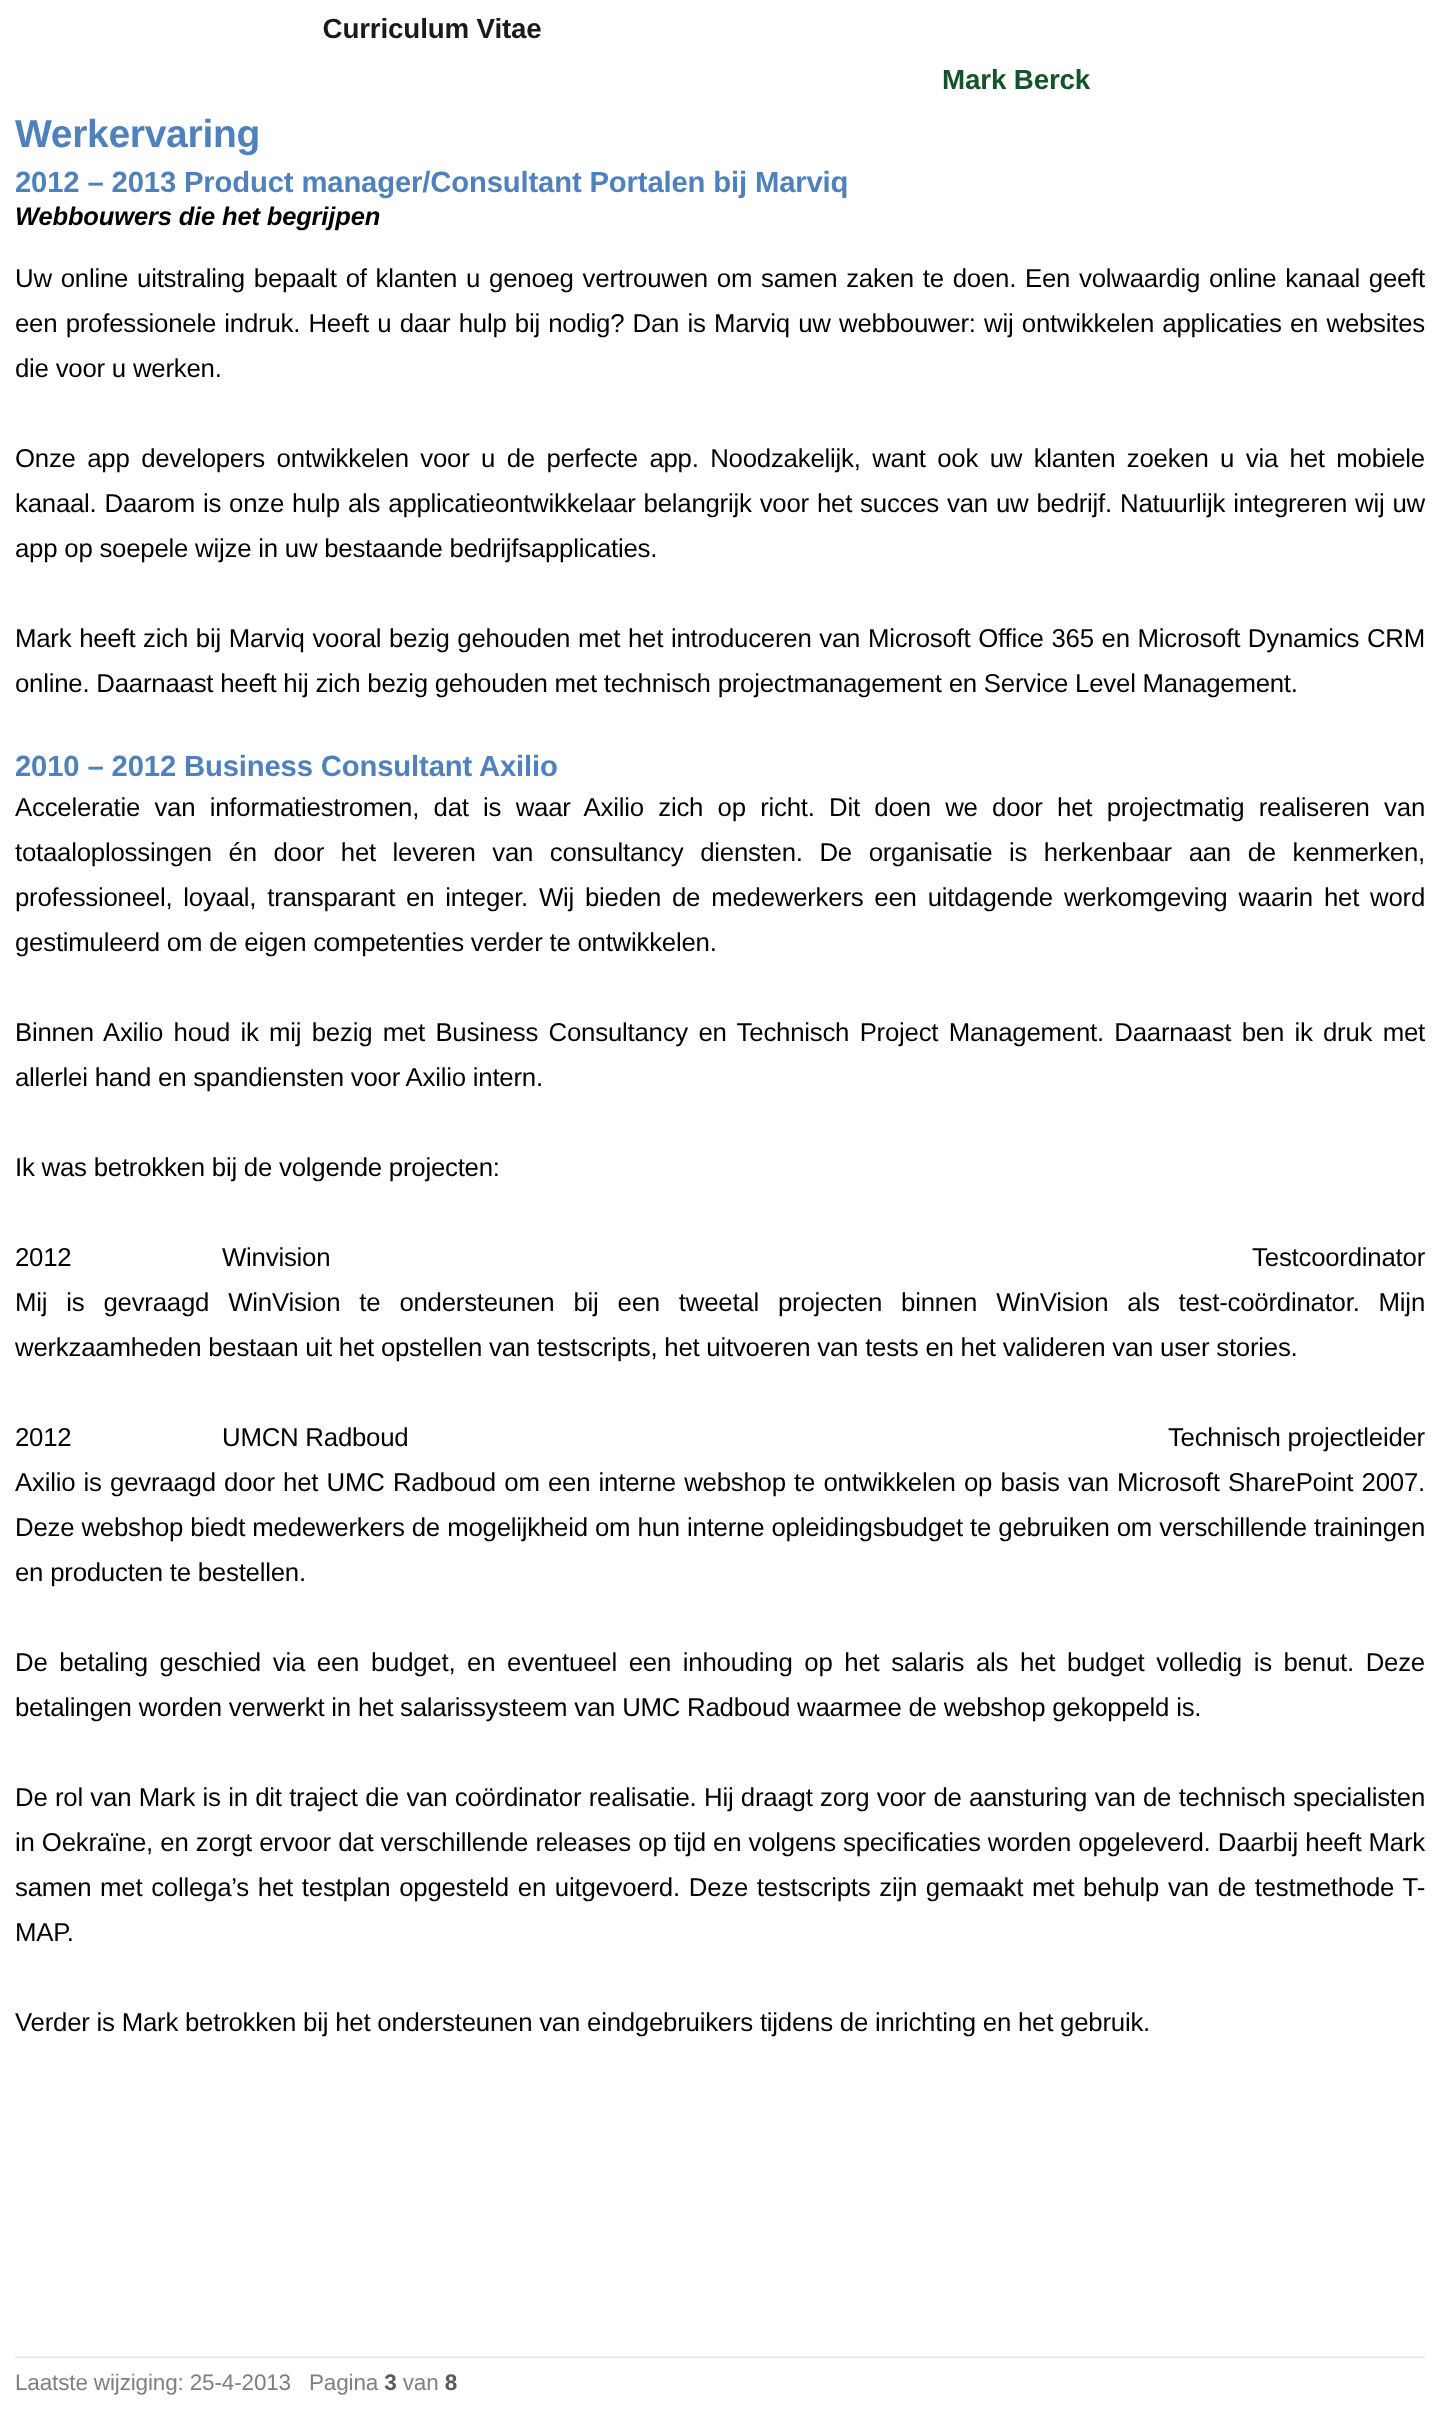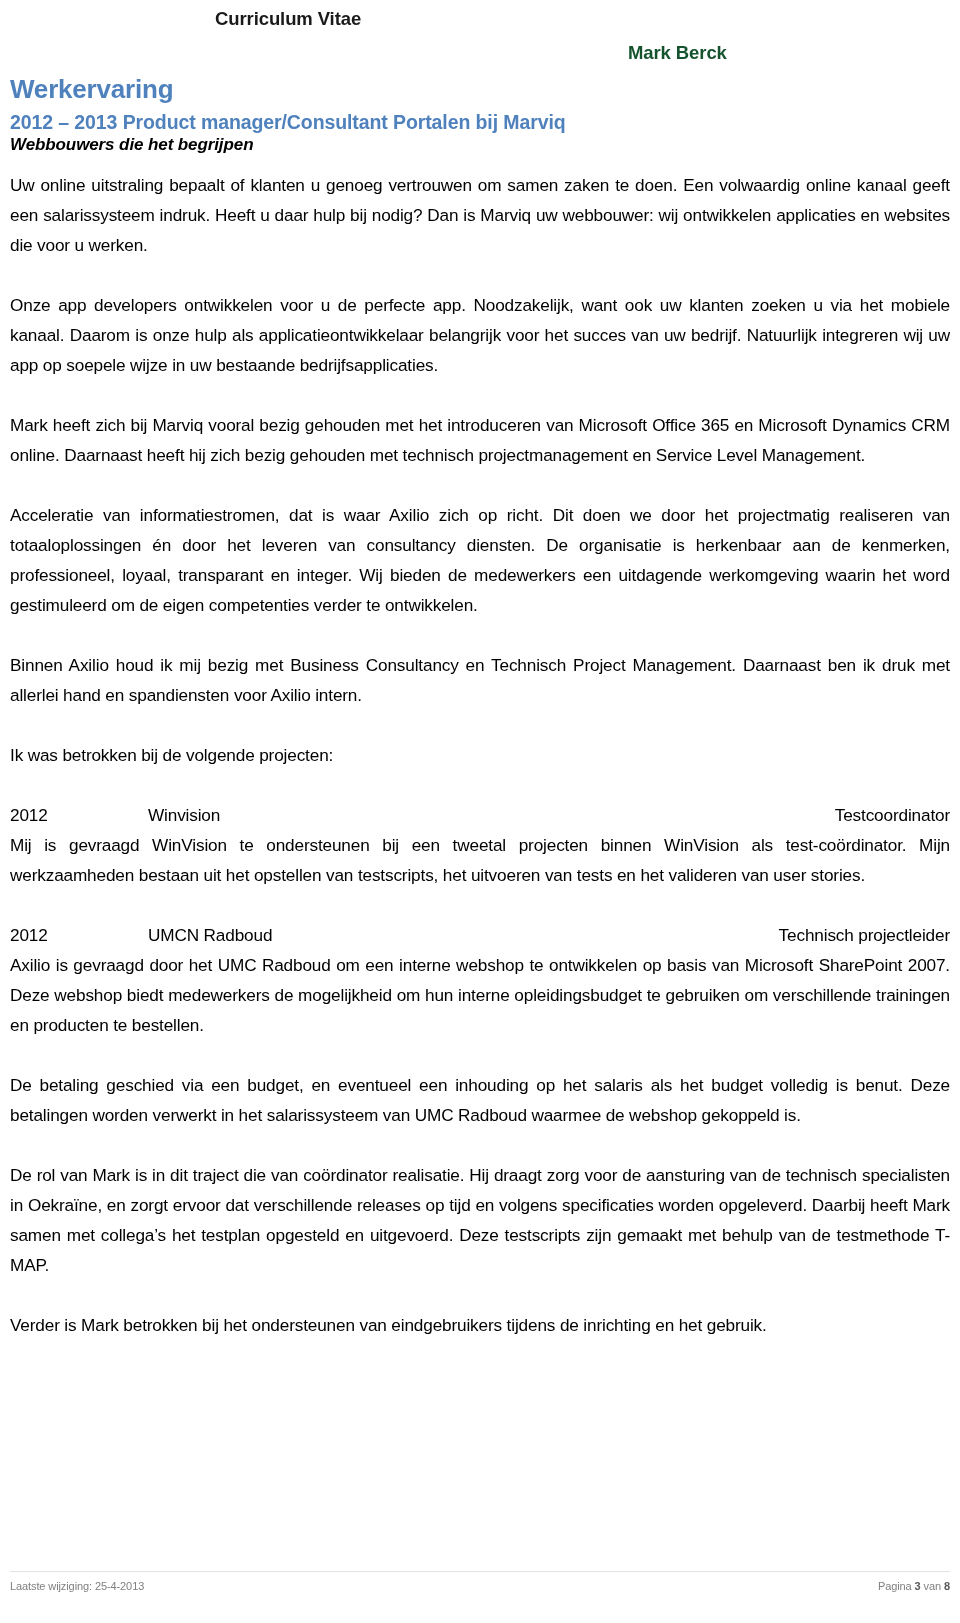--- a/index.html
+++ b/index.html
@@ -117,25 +117,26 @@
     bottom: 12px;
     height: 40px;
   }
   .footer-rule {
     border-top: 1px solid #e3e3e3;
     width: 100%;
     margin-bottom: 8px;
   }
   .footer-inner {
     display: flex;
-    justify-content: space-between;
+    justify-content: flex-start;
     align-items: baseline;
-    font-size: 11px;
+    font-size: 15px;
     color: #808080;
     letter-spacing: -0.1px;
+    gap: 12px;
   }
   .footer-page b {
     color: #595959;
     font-weight: bold;
   }
 </style>
 </head>
 <body>
 
 <div class="page">
@@ -145,24 +146,25 @@
     <div class="header-name">Mark Berck</div>
   </div>
 
   <div class="section-title">Werkervaring</div>
 
   <div class="job-title">2012 – 2013 Product manager/Consultant Portalen bij Marviq</div>
   <div class="job-subtitle">Webbouwers die het begrijpen</div>
 
   <div class="spacer-half"></div>
 
-  <p class="para">Uw online uitstraling bepaalt of klanten u genoeg vertrouwen om samen zaken te doen. Een volwaardig online kanaal geeft een salarissysteem indruk. Heeft u daar hulp bij nodig? Dan is Marviq uw webbouwer: wij ontwikkelen applicaties en websites die voor u werken.</p>
+  <p class="para">Uw online uitstraling bepaalt of klanten u genoeg vertrouwen om samen zaken te doen. Een volwaardig online kanaal geeft een professionele indruk. Heeft u daar hulp bij nodig? Dan is Marviq uw webbouwer: wij ontwikkelen applicaties en websites die voor u werken.</p>
   <p class="para">Onze app developers ontwikkelen voor u de perfecte app. Noodzakelijk, want ook uw klanten zoeken u via het mobiele kanaal. Daarom is onze hulp als applicatieontwikkelaar belangrijk voor het succes van uw bedrijf. Natuurlijk integreren wij uw app op soepele wijze in uw bestaande bedrijfsapplicaties.</p>
   <p class="para">Mark heeft zich bij Marviq vooral bezig gehouden met het introduceren van Microsoft Office 365 en Microsoft Dynamics CRM online. Daarnaast heeft hij zich bezig gehouden met technisch projectmanagement en Service Level Management.</p>
 
+  <div class="job-title">2010 – 2012    Business Consultant  Axilio</div>
 
   <p class="para">Acceleratie van informatiestromen, dat is waar Axilio zich op richt. Dit doen we door het projectmatig realiseren van totaaloplossingen én door het leveren van consultancy diensten. De organisatie is herkenbaar aan de kenmerken, professioneel, loyaal, transparant en integer. Wij bieden de medewerkers een uitdagende werkomgeving waarin het word gestimuleerd om de eigen competenties verder te ontwikkelen.</p>
   <p class="para">Binnen Axilio houd ik mij bezig met Business Consultancy en Technisch Project Management. Daarnaast ben ik druk met allerlei hand en spandiensten voor Axilio intern.</p>
   <p class="para">Ik was betrokken bij de volgende projecten:</p>
 
   <div class="project-row">
     <span class="project-year">2012</span>
     <span class="project-client">Winvision</span>
     <span class="project-role">Testcoordinator</span>
   </div>

